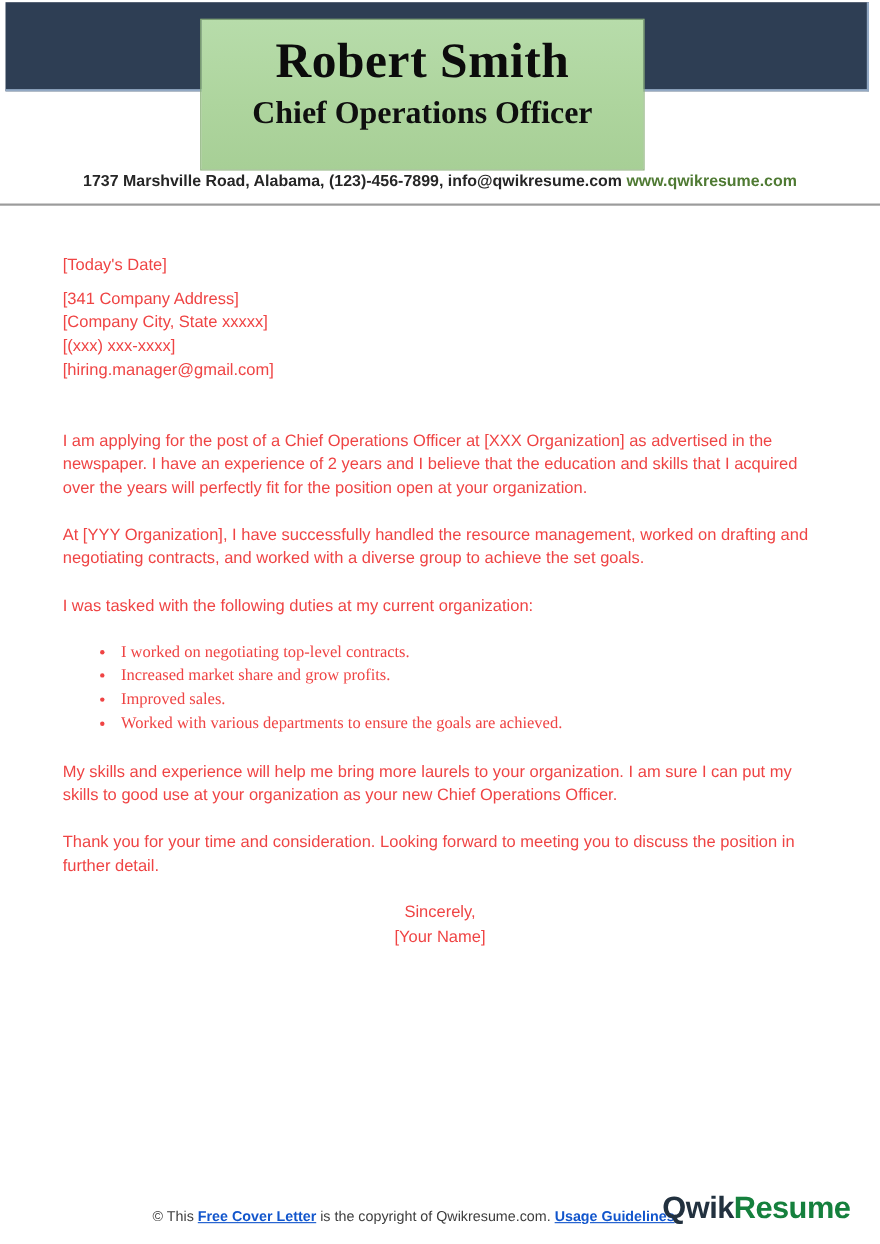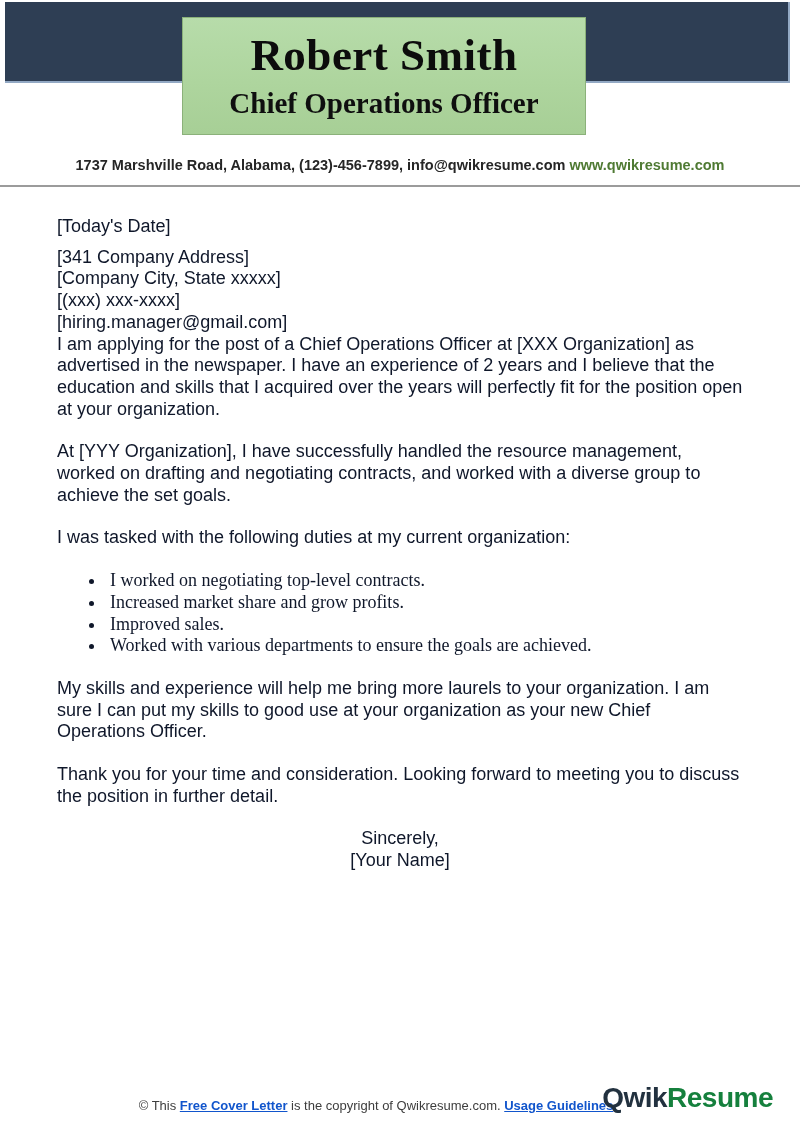--- a/index.html
+++ b/index.html
@@ -16,21 +16,21 @@
   
   .band {
     position: absolute; left: 5px; top: 2px;
     width: 785px; height: 81px;
     background: #2e3e54;
     border-right: 2px solid #93a9c4;
     border-bottom: 2px solid #93a9c4;
   }
   .name-box {
     position: absolute; left: 182px; top: 17px;
-    width: 404px; height: 118px;
+    width: 404px; height: 138px;
     background: linear-gradient(180deg, #b7dcaa 0%, #aed59e 55%, #a7cf96 100%);
     border: 1px solid #8bb17a;
     text-align: center;
   }
   .person-name {
     font-family: "Liberation Serif", serif;
     font-weight: bold;
     font-size: 45px;
     line-height: 1;
     margin-top: 15px;
@@ -55,29 +55,29 @@
   }
   .website { color: #4f7a33; }
   .divider {
     position: absolute; top: 185px; left: 0;
     width: 800px; height: 2px;
     background: #9b9b9b;
   }
 
   
   .letter {
-    position: absolute; left: 57px; top: 216px;
+    position: absolute; left: 57px; top: 230px;
     width: 686px;
-    font-size: 18px;
+    font-size: 15px;
     line-height: 21.7px;
-    color: #0f172a;
+    color: #ef4444;
   }
   .letter p { margin: 0 0 21px 0; }
   .date-line { margin-bottom: 9px; }
-  .addr-block { }
+  .addr-block { margin-bottom: 42px; }
   .salutation { margin-bottom: 8px; }
   .duties-list { margin: 0 0 21px 0; padding-left: 49px; }
   .duties-list li { padding-left: 4px; margin: 0; font-family: Liberation Serif, serif; }
   .signoff-block div { line-height: 21.7px; text-align: center; }
 
   
   .footer-text {
     position: absolute; top: 1098px; left: 0;
     width: 752px;
     text-align: center;

